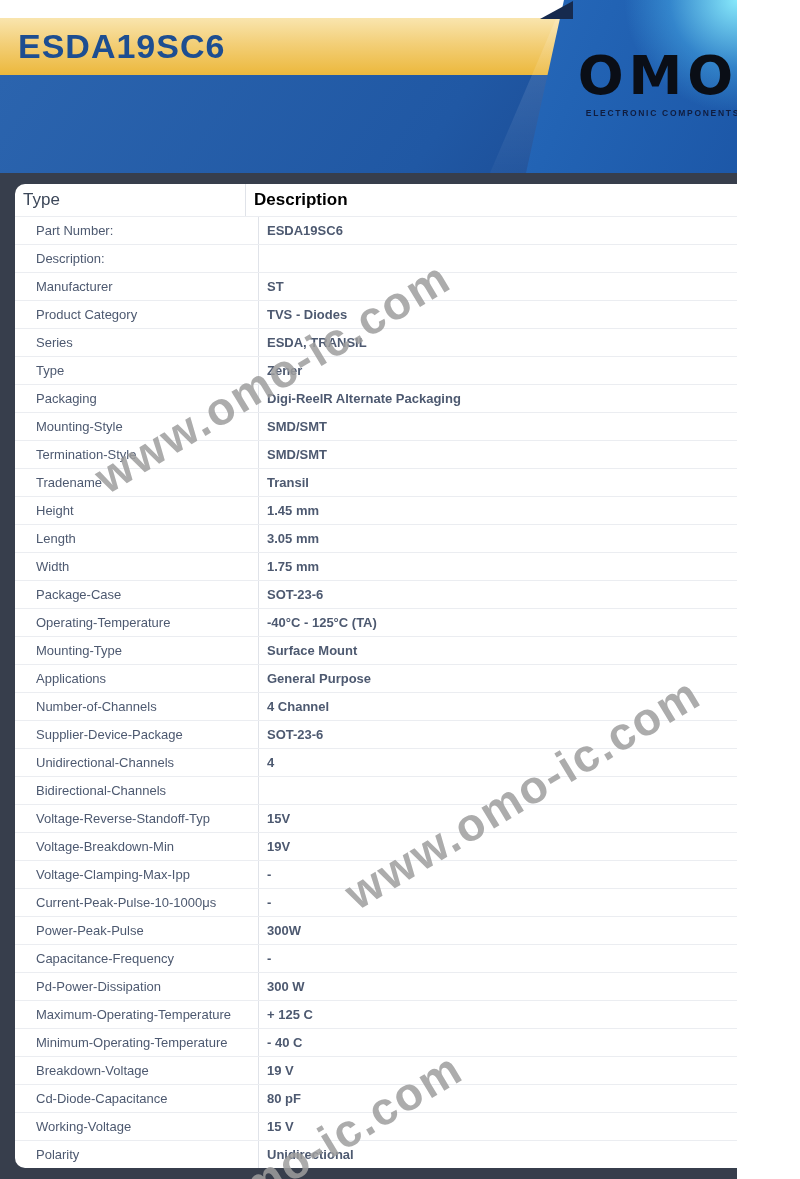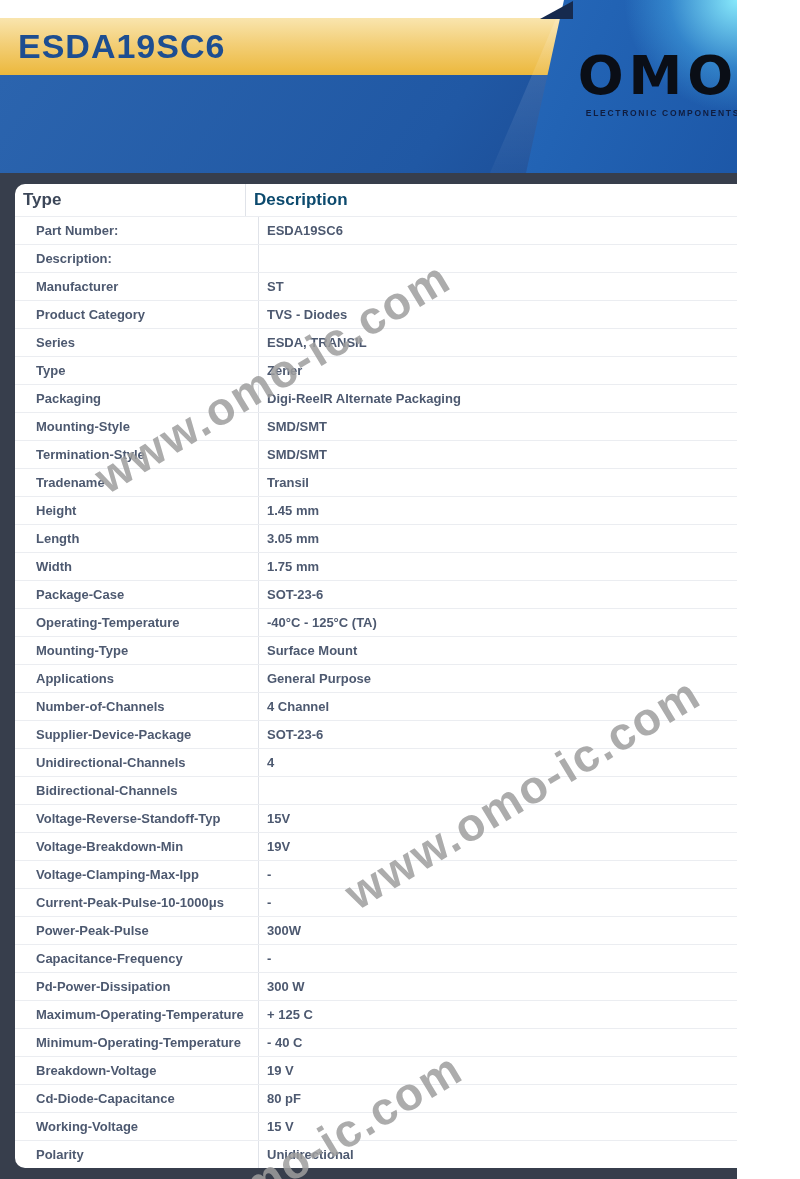--- a/index.html
+++ b/index.html
@@ -58,28 +58,28 @@
   .spec-table{
     position:absolute;left:15px;top:184px;width:770px;
     background:#ffffff;border-radius:10px;
     overflow:hidden;
   }
   .t-head{display:flex;height:32px;align-items:center;}
   .t-head .cell-label{
     font-size:17px;color:#3c4759;
   }
   .t-head .cell-value{
-    font-size:17px;color:#0c4a6e;
+    font-size:17px;color:#000000;
   }
   .t-row{display:flex;height:27px;align-items:center;border-top:1px solid #ebedf1;padding-left:13px;}
   .cell-label{
     flex:0 0 222px;padding-left:8px;height:100%;
     display:flex;align-items:center;
     border-right:1px solid #e0e3e9;
-    font-size:13px;font-weight:bold;color:#4d5970;
+    font-size:13px;font-weight:normal;color:#4d5970;
     white-space:nowrap;
   }
   .cell-value{
     flex:1;padding-left:8px;
     font-size:13px;font-weight:bold;color:#4d5970;
     white-space:nowrap;
   }
   
   .watermark{
     position:absolute;

